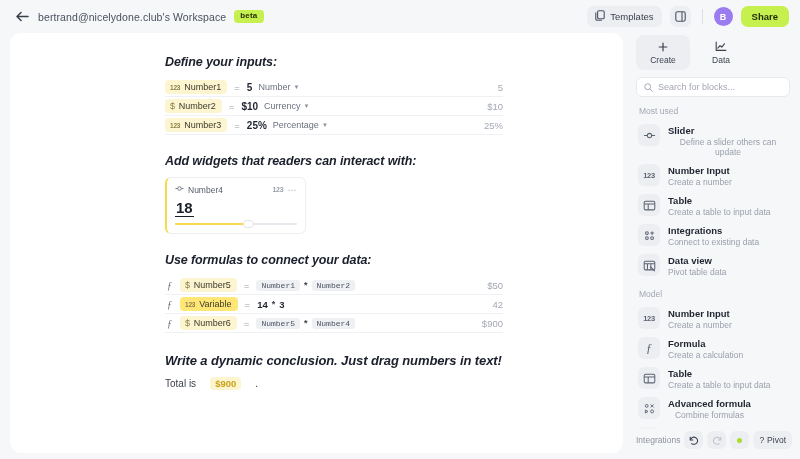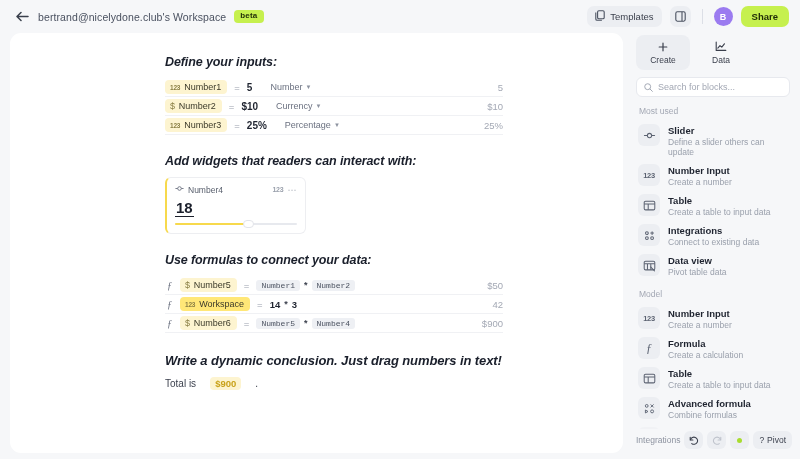--- a/index.html
+++ b/index.html
@@ -166,21 +166,21 @@
     margin: 0 7px;
   }
   .val {
     font-size: 10px;
     font-weight: bold;
     color: #1f2430;
   }
   .fmt {
     font-size: 9px;
     color: #6b7180;
-    margin-left: 18px;
+    margin-left: 6px;
     display: inline-flex;
     align-items: center;
     gap: 3px;
     cursor: pointer;
   }
   .caret { font-size: 6px; color: #8d93a0; }
   .ref-chip {
     background: #eef0f4;
     border-radius: 3px;
     padding: 1px 5px;
@@ -297,20 +297,21 @@
 
   .group-label {
     font-size: 8.5px; color: #a3a8b4;
     margin: 9px 0 4px 7px;
   }
   .block-item {
     display: flex; align-items: flex-start; gap: 8px;
     padding: 3px 6px 3px 6px;
     border-radius: 7px;
     cursor: pointer;
+    text-align: center;
   }
   .block-icon {
     width: 22px; height: 22px; flex: 0 0 22px;
     background: #eceef2; border-radius: 6px;
     display: flex; align-items: center; justify-content: center;
     color: #5b6271;
     margin-top: 1px;
   }
   .block-text { display: flex; flex-direction: column; gap: 1px; padding-top: 2px;}
   .block-title {
@@ -473,21 +474,21 @@
         <span class="ref-chip">Number1</span>
         <span class="op">*</span>
         <span class="ref-chip">Number2</span>
         <span class="row-result">$50</span>
       </div>
 
       <div class="row">
         <span class="fx">ƒ</span>
         <span class="name-pill strong">
           <span class="pill-type">123</span>
-          <span>Workspace</span>
+          <span>Variable</span>
         </span>
         <span class="eq">=</span>
         <span class="num-lit">14</span>
         <span class="op">*</span>
         <span class="num-lit">3</span>
         <span class="row-result">42</span>
       </div>
 
       <div class="row">
         <span class="fx">ƒ</span>

